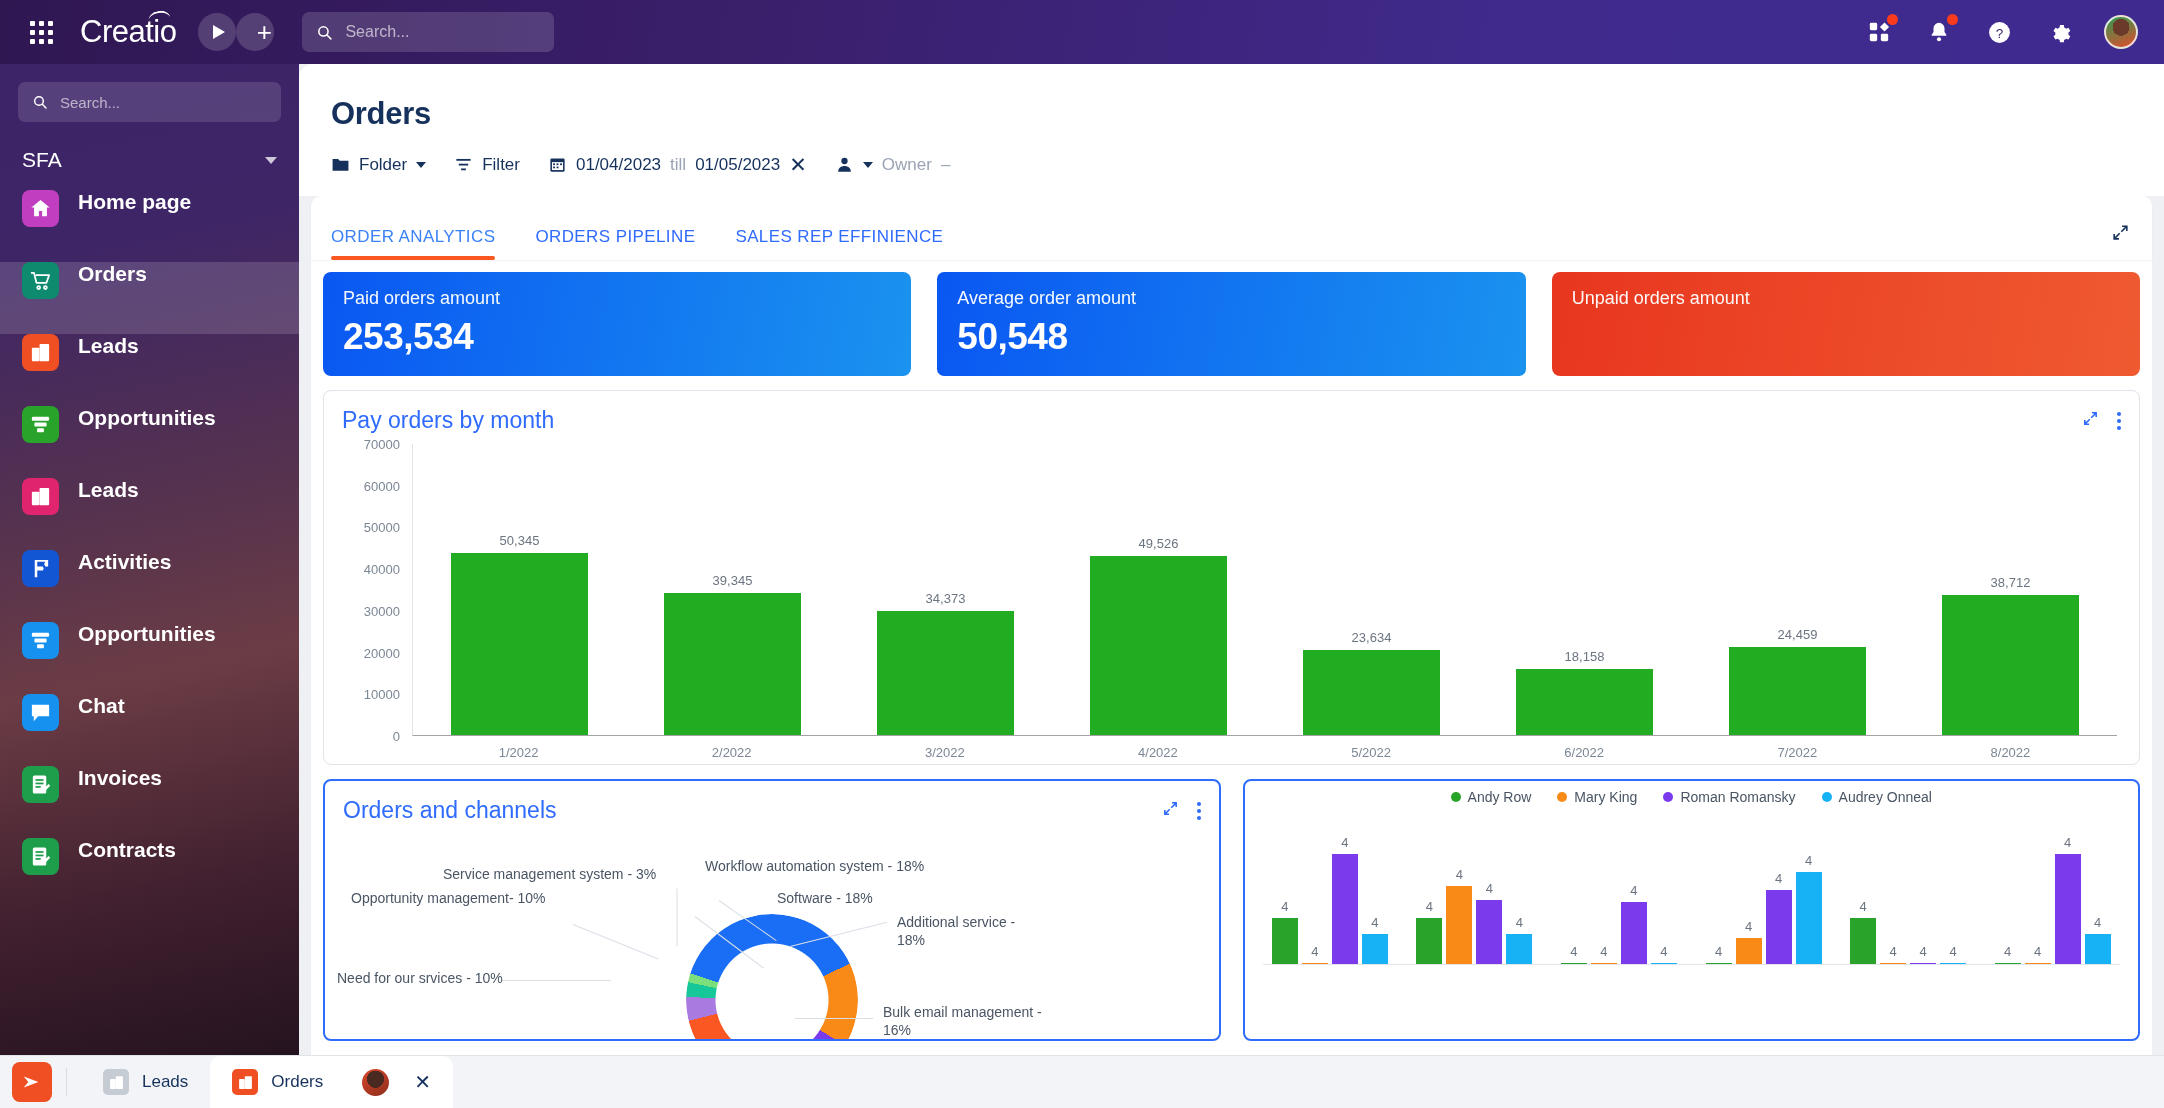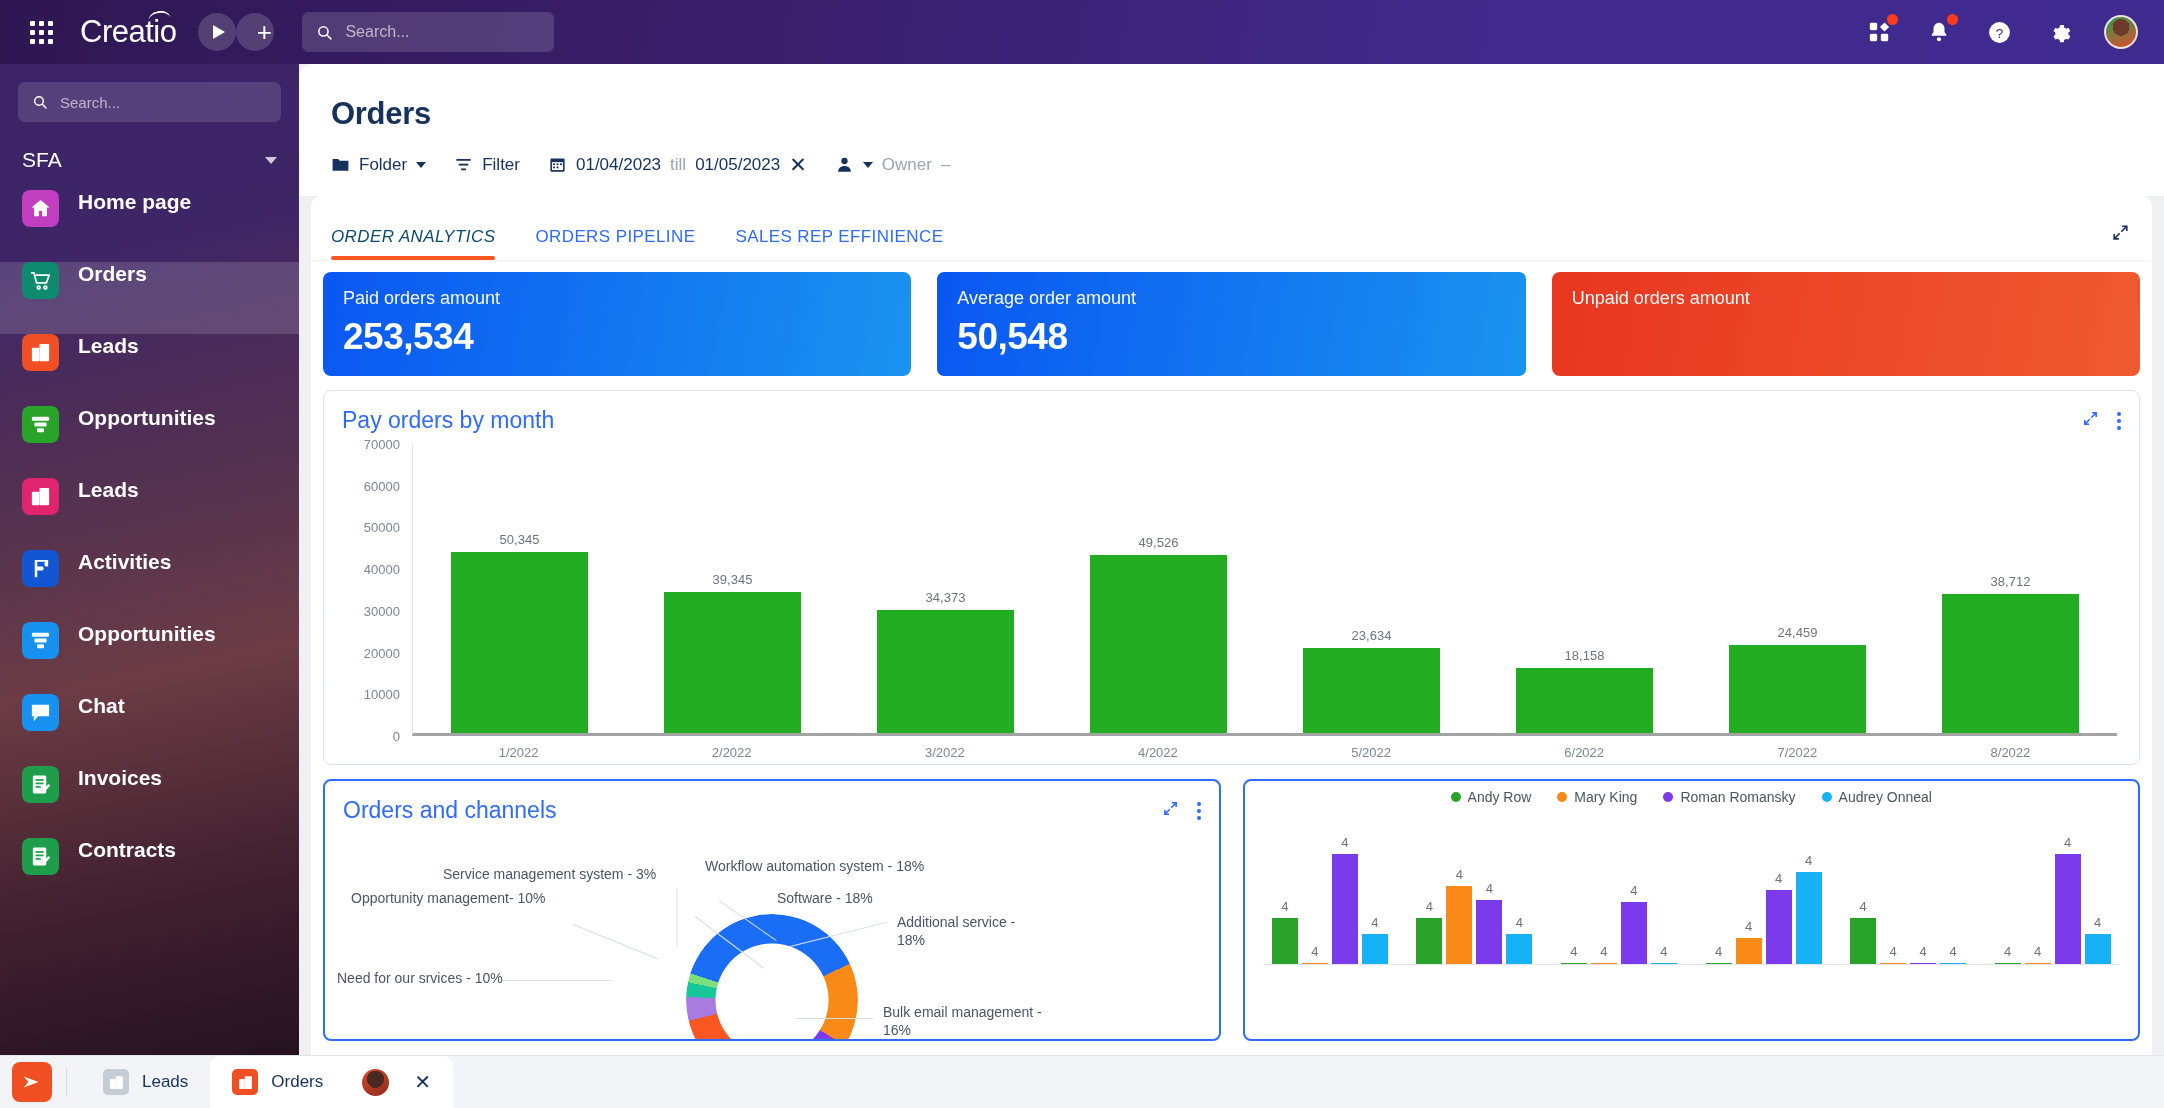--- a/index.html
+++ b/index.html
@@ -67,21 +67,21 @@
   .toolbar { display:flex; align-items:center; gap:28px; padding:22px 0 0 32px; font-size:17px; color:#16325c;}
   .tb-item { display:flex; align-items:center; gap:9px; cursor:pointer; }
   .tb-item svg { fill:#16325c; }
   .tb-caret { width:0;height:0;border-left:5px solid transparent;border-right:5px solid transparent;border-top:6px solid #16325c;}
   .tb-muted { color:#9aa4b4; }
   .tb-x { font-size:21px; color:#16325c; cursor:pointer; line-height:1;}
 
   .content { position:absolute; top:132px; left:0; width:1865px; height:912px; padding:0 12px; overflow:hidden;}
   .card-tabs { background:#fff; border-radius:10px 10px 0 0; height:64px; display:flex; align-items:flex-end; padding:0 20px; position:relative; box-shadow:0 1px 2px rgba(0,0,0,.06);}
   .tab { padding: 0 0 13px 0; margin-right:40px; font-size:17px; letter-spacing:.4px; color:#2f6bfd; cursor:pointer; position:relative;}
-  .tab.active { color:#0c4a6e;font-style:italic; }
+  .tab.active { color:#3b82f6; }
   .tab.active::after { content:""; position:absolute; left:0; right:0; bottom:0; height:4px; background:#fb5722; border-radius:2px;}
   .expand-topright { position:absolute; right:22px; bottom:14px; cursor:pointer;}
 
   .panel { background:#fff; padding:12px; height:848px; }
 
   .kpis { display:flex; gap:26px; }
   .kpi { flex:1; height:104px; border-radius:8px; padding:16px 20px; color:#fff; position:relative;}
   .kpi .k-lbl { font-size:18px; opacity:.97; }
   .kpi .k-val { font-size:37px; font-weight:600; margin-top:7px; letter-spacing:-.5px;}
 
@@ -90,21 +90,21 @@
   .cc-title { font-size:23px; color:#2f6bfd; font-weight:500;}
   .cc-tools { margin-left:auto; display:flex; align-items:center; gap:18px; }
   .ic-expand, .ic-kebab { cursor:pointer; }
   .kebab { display:flex;flex-direction:column;gap:3px;}
   .kebab i { width:4px;height:4px;background:#2f6bfd;border-radius:50%;display:block;}
 
   
   .barchart { position:relative; height:320px; margin: 10px 22px 0 22px; }
   .yaxis { position:absolute; left:0; top:0; bottom:28px; width:64px; }
   .ytick { position:absolute; right:10px; transform:translateY(-50%); font-size:13px; color:#7c8795; white-space:nowrap;}
-  .plot { position:absolute; left:66px; right:0; top:0; bottom:28px; border-left:1px solid #dfe3ea; border-bottom:3px solid #a3a3a3;}
+  .plot { position:absolute; left:66px; right:0; top:0; bottom:28px; border-left:1px solid #dfe3ea; border-bottom:1px solid #a3a3a3;}
   .bars { position:absolute; left:0; right:0; bottom:0; top:0; display:flex; align-items:flex-end; }
   .bcol { flex:1; display:flex; flex-direction:column; align-items:center; justify-content:flex-end; height:100%; position:relative;}
   .bval { font-size:13px; color:#6b7480; margin-bottom:5px; }
   .bar { width:64%; background:#22ac22; }
   .xlabels { position:absolute; left:66px; right:0; bottom:0; height:26px; display:flex; }
   .xl { flex:1; text-align:center; font-size:13px; color:#7c8795; padding-top:7px;}
 
   .row2 { display:flex; gap:22px; margin-top:14px; }
   .half { flex:1; border:2px solid #2f6bfd; border-radius:8px; background:#fff; height:262px; overflow:hidden; position:relative;}
 

